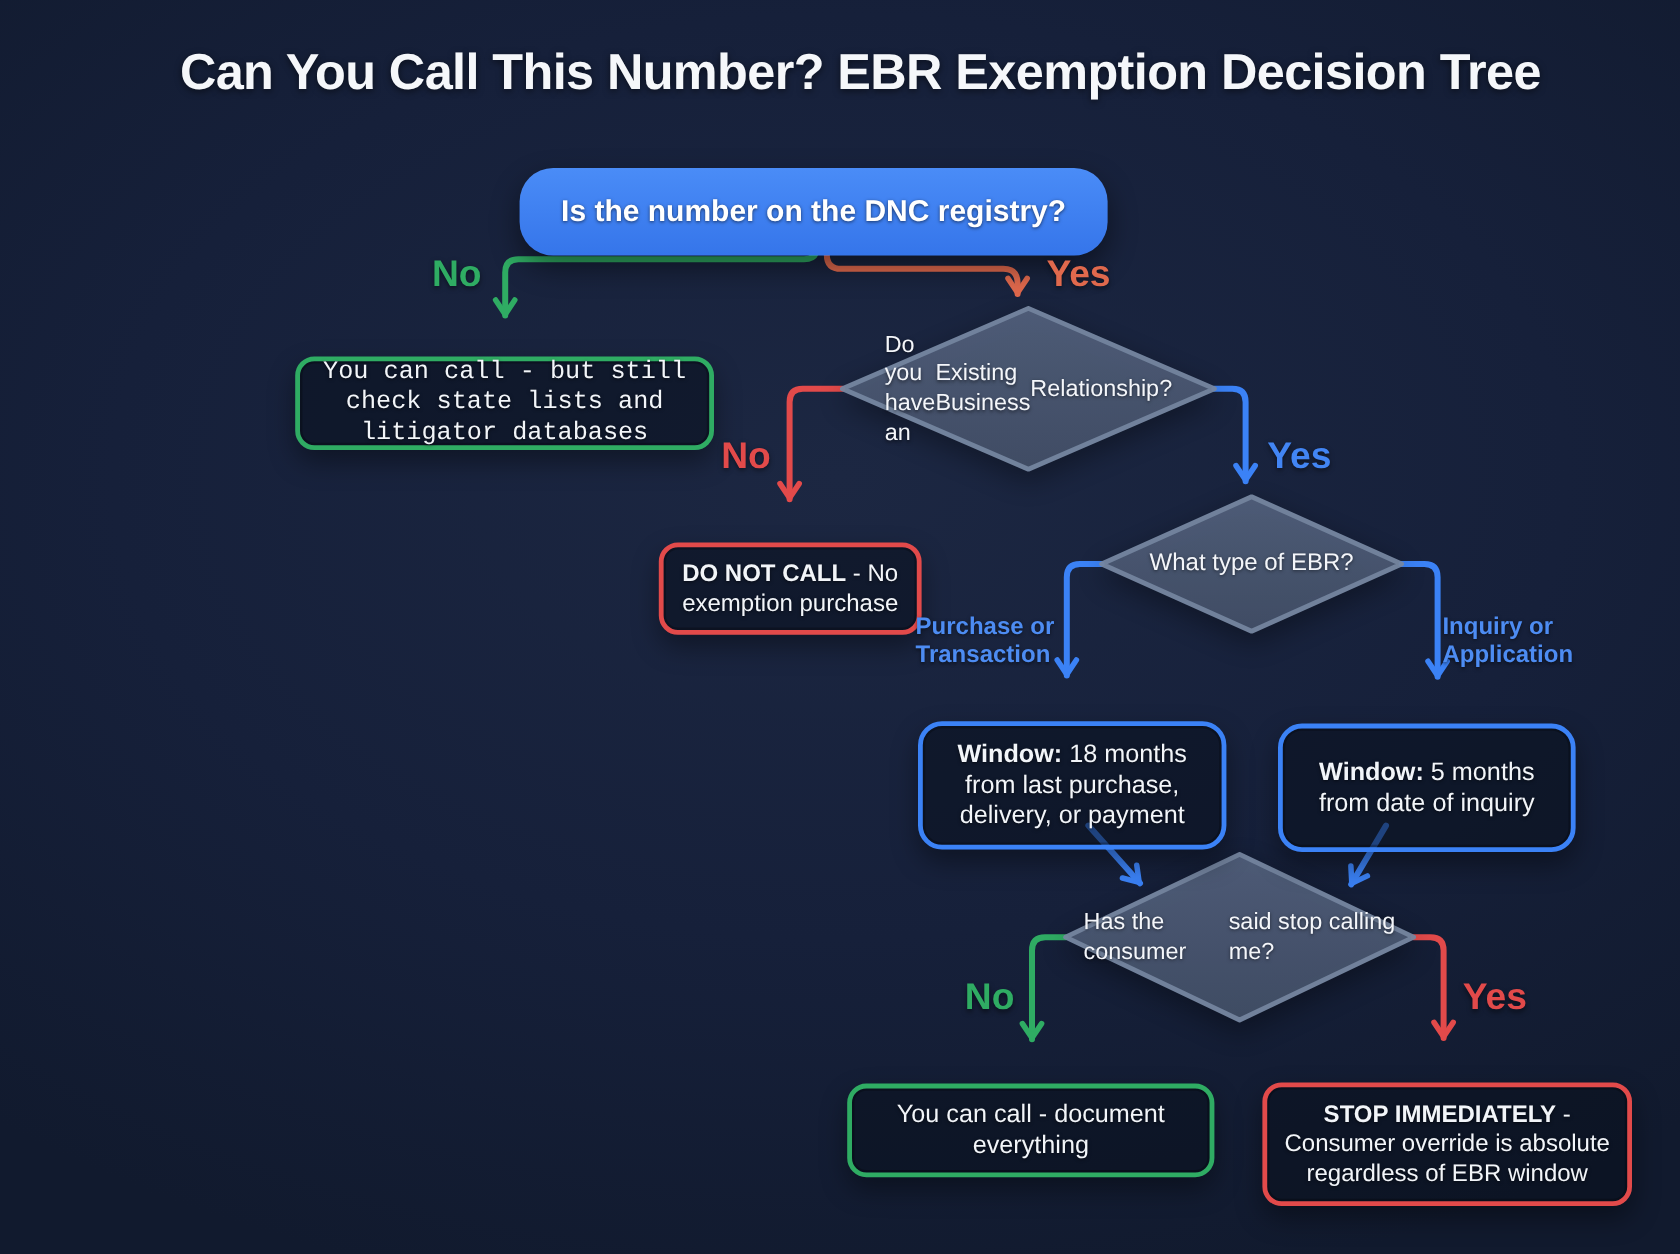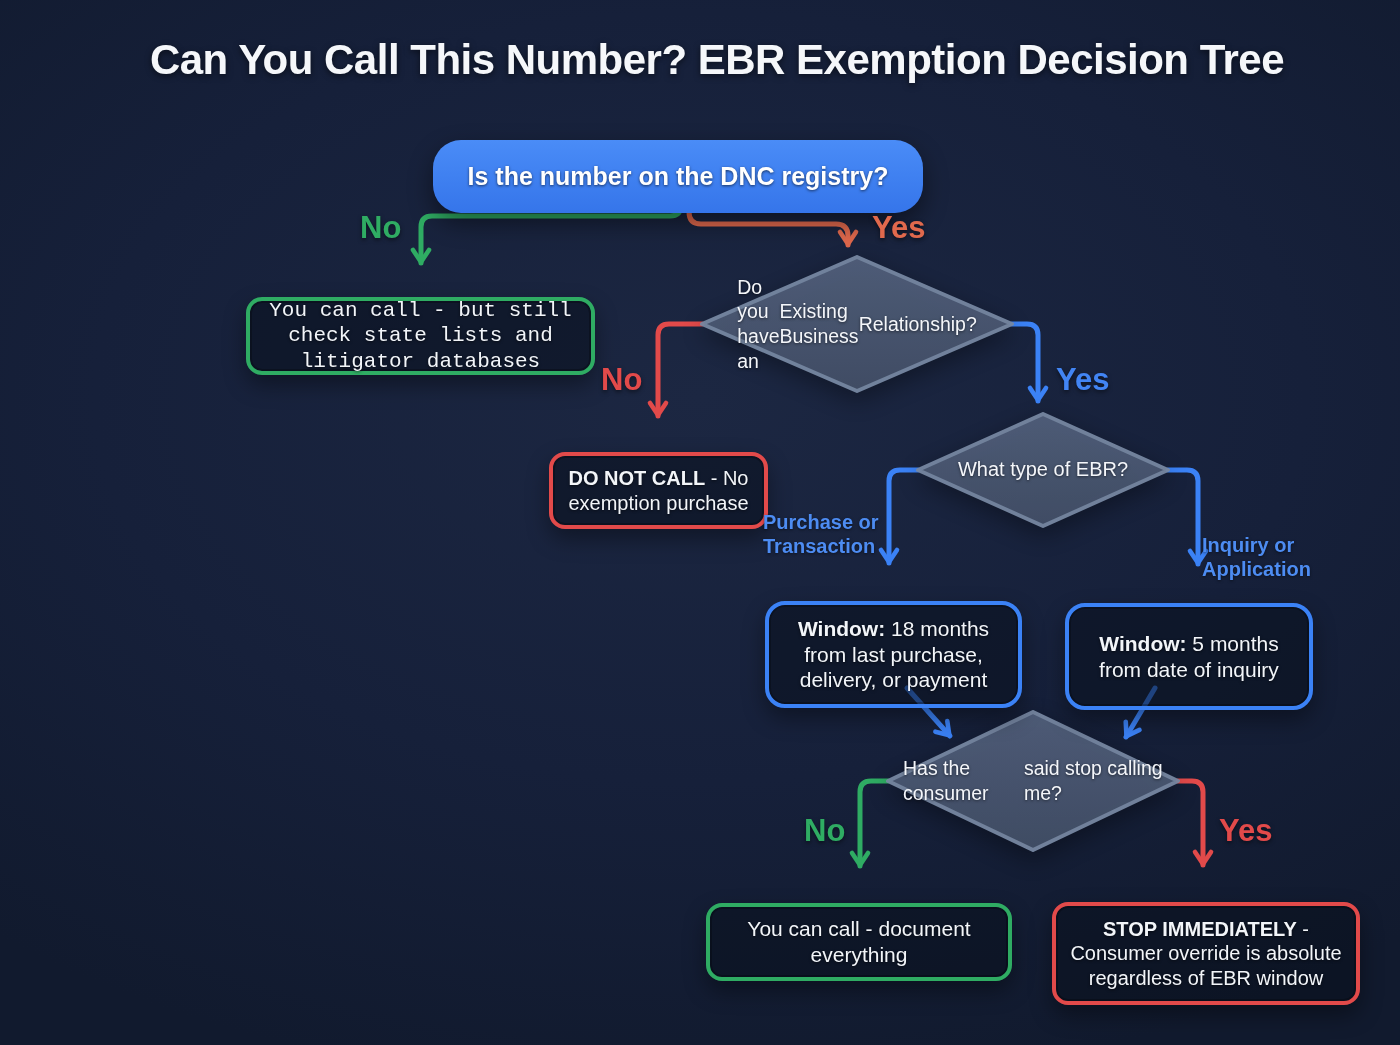--- a/index.html
+++ b/index.html
@@ -59,21 +59,21 @@
   .l-dnc-yes{left:872px;top:210px;}
   .l-ebr-no{left:601px;top:362px;}
   .l-ebr-yes{left:1056px;top:362px;}
   .l-stop-no{left:804px;top:813px;}
   .l-stop-yes{left:1219px;top:813px;}
   .tlabel{
     position:absolute;font-weight:700;font-size:20px;line-height:1.2;color:#4d8cf2;
     text-shadow:0 1px 3px rgba(0,0,0,.5);white-space:pre-line;
   }
   .l-purchase{left:763px;top:510px;}
-  .l-inquiry{left:1202px;top:533px;}
+  .l-inquiry{left:1202px;top:510px;}
   .footer{
     position:absolute;top:1001px;left:0;width:100%;text-align:center;
     font-size:20px;color:#8a96ab;text-shadow:0 1px 2px rgba(0,0,0,.4);
   }
 </style>
 </head>
 <body>
 
 <div class="stage">
 

